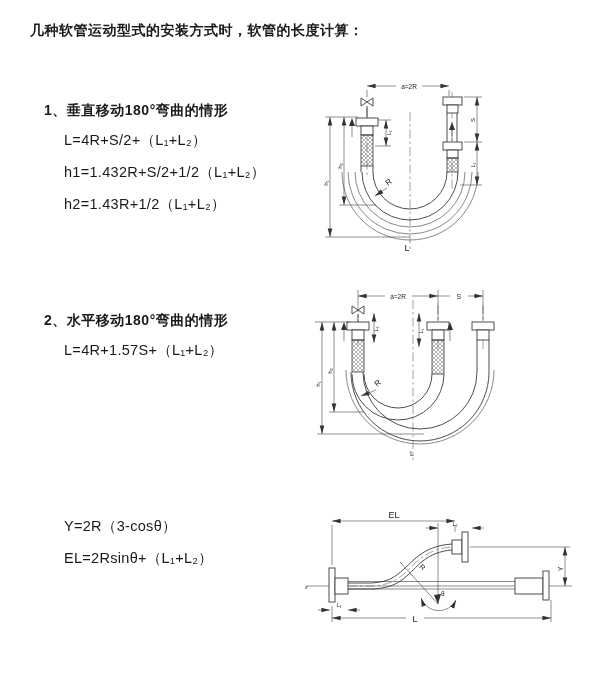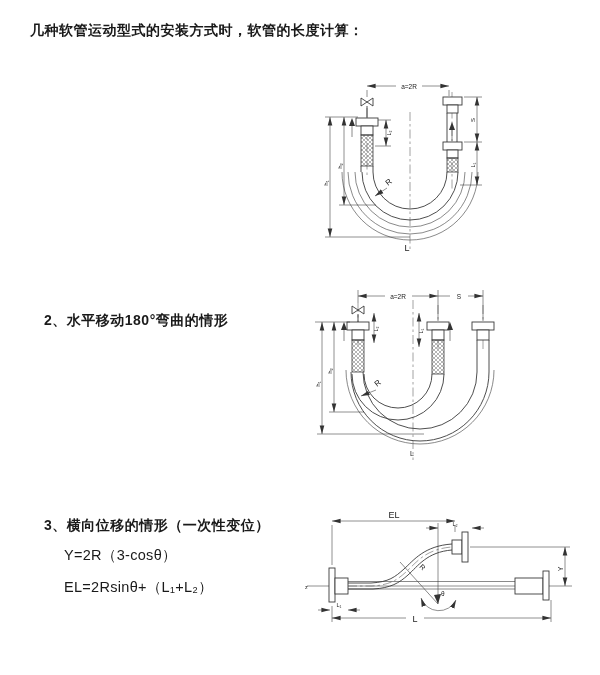--- a/index.html
+++ b/index.html
@@ -24,27 +24,33 @@
   .cl{stroke:#555;stroke-width:.55;fill:none;stroke-dasharray:9 3 2.5 3;}
   .flg{fill:#fff;stroke:#3a3a3a;stroke-width:.9;}
 </style>
 </head>
 <body>
 
 <div class="page">
 
   <div class="doc-title">几种软管运动型式的安装方式时，软管的长度计算：</div>
 
+  <div class="sec sec-1">
+    <div class="heading">1、垂直移动180°弯曲的情形</div>
+    <div class="formula">L=4R+S/2+（L₁+L₂）</div>
+    <div class="formula">h1=1.432R+S/2+1/2（L₁+L₂）</div>
+    <div class="formula">h2=1.43R+1/2（L₁+L₂）</div>
+  </div>
 
   <div class="sec sec-2">
     <div class="heading">2、水平移动180°弯曲的情形</div>
+    <div class="formula">L=4R+1.57S+（L₁+L₂）</div>
   </div>
 
   <div class="sec sec-3">
-    <div class="heading">3、横向位移的情形（一次性变位）</div>
     <div class="formula">Y=2R（3-cosθ）</div>
     <div class="formula">EL=2Rsinθ+（L₁+L₂）</div>
   </div>
 
   <svg style="left:305px;top:70px" width="290" height="190" viewBox="305 70 290 190">
     <defs>
       <marker id="ar1" markerWidth="10" markerHeight="7" refX="8.6" refY="3" orient="auto-start-reverse" markerUnits="userSpaceOnUse">
         <path d="M0,0.7 L8.6,3 L0,5.3 Z" fill="#333"></path>
       </marker>
       <pattern id="hb1" width="4" height="4" patternUnits="userSpaceOnUse">

